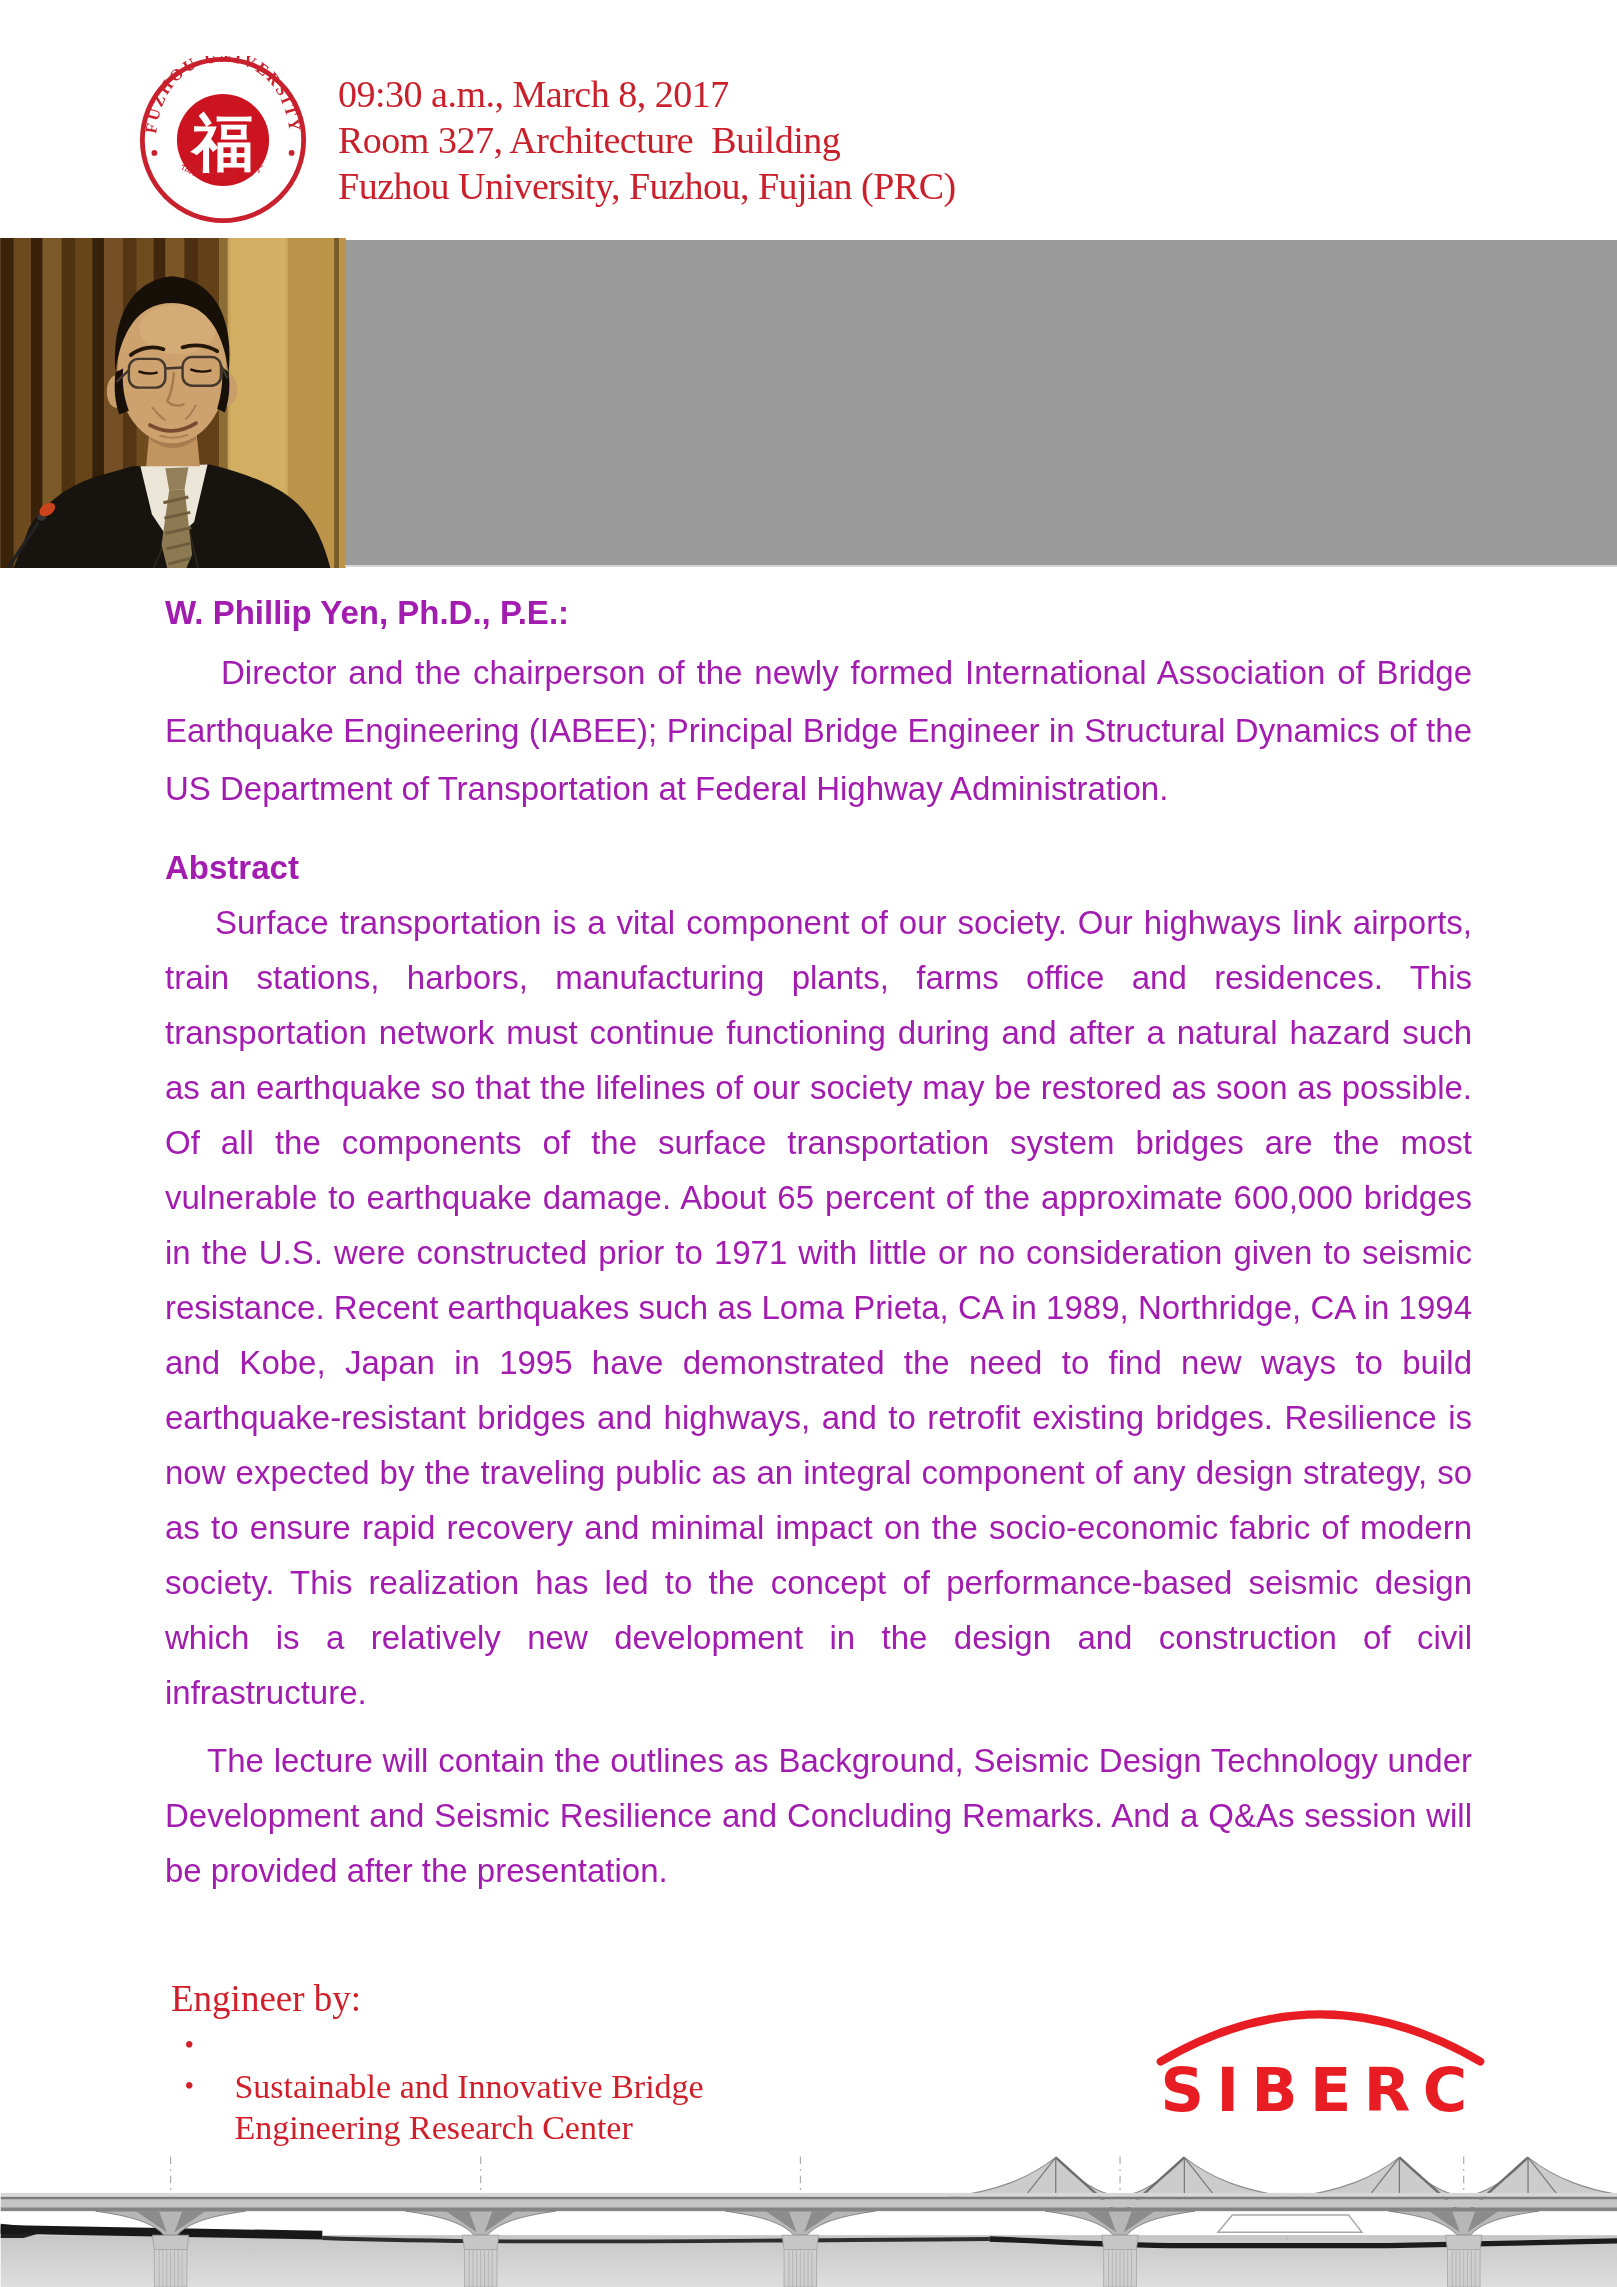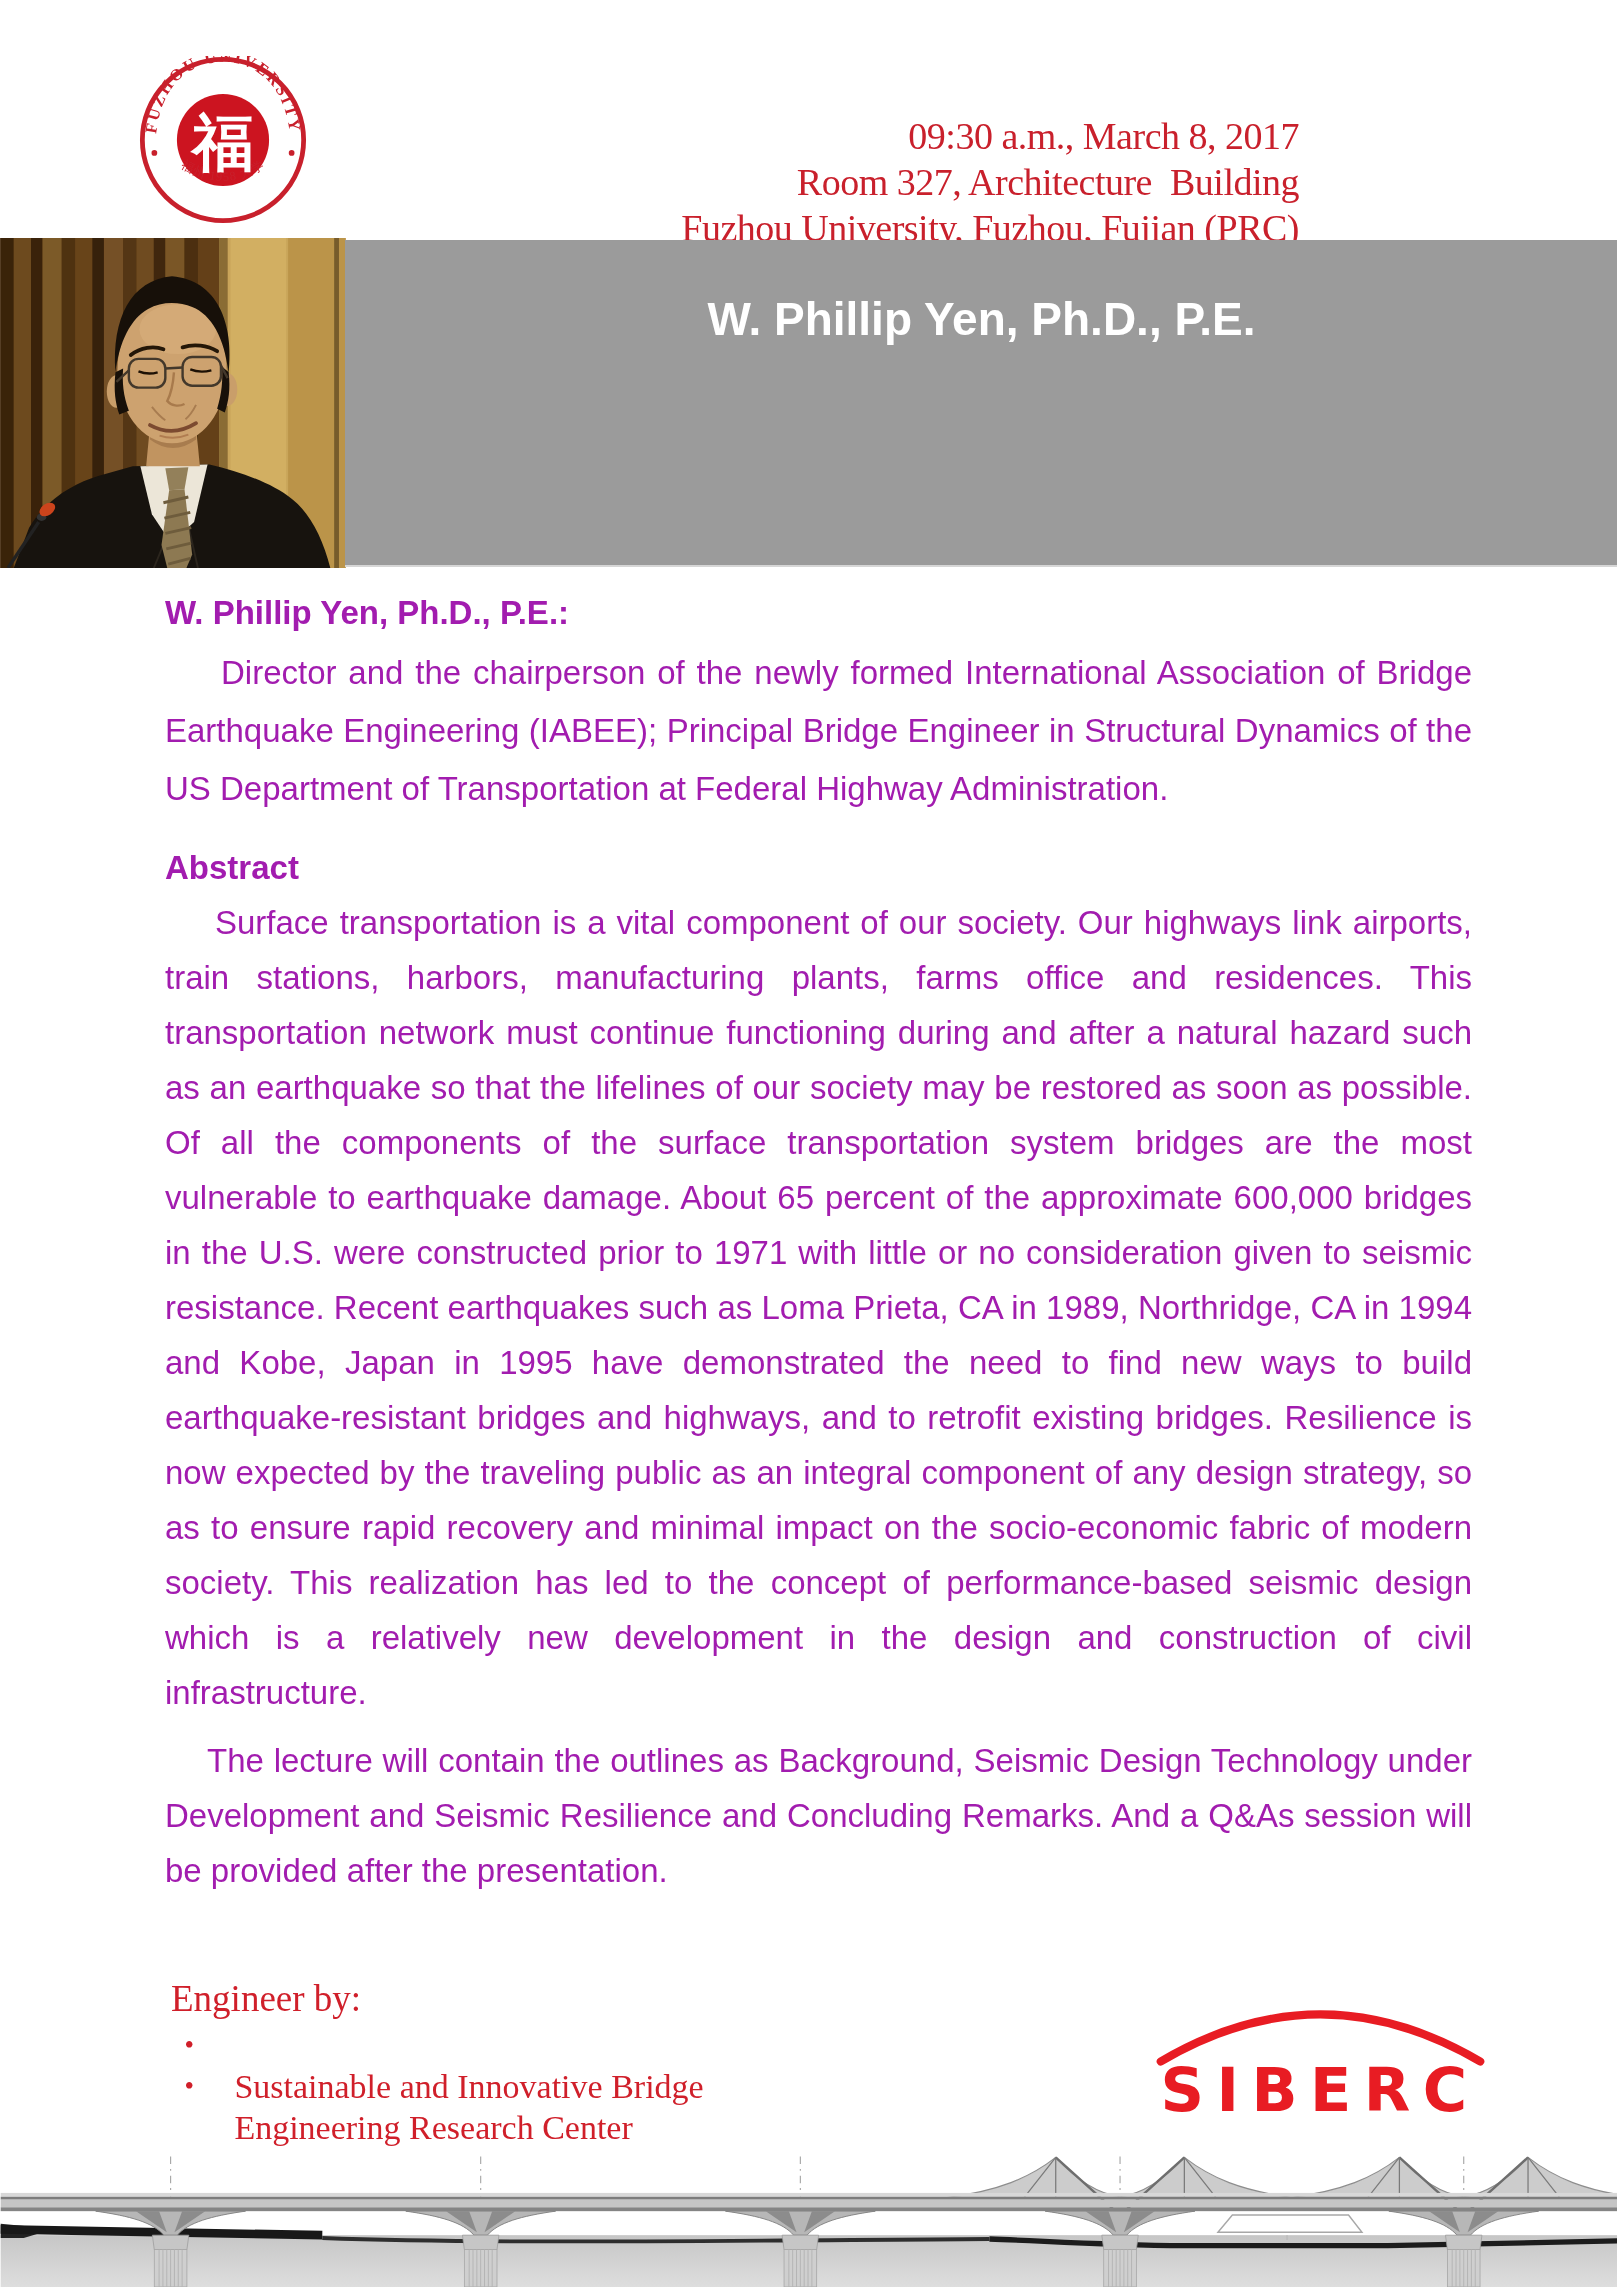--- a/index.html
+++ b/index.html
@@ -1,23 +1,23 @@
 <!DOCTYPE html>
 <html><head>
 <meta charset="utf-8">
 <style>
   html,body{margin:0;padding:0;background:#e8e8e8;}
   .page{position:relative;width:1618px;height:2287px;background:#ffffff;overflow:hidden;
         font-family:"Liberation Sans",sans-serif;}
 
   
   .logo{position:absolute;left:139px;top:56px;width:168px;height:168px;}
-  .header-text{position:absolute;left:338px;top:71px;width:961px;text-align:right;
+  .header-text{position:absolute;left:338px;top:71px;width:961px;text-align:left;
                font-family:"Liberation Serif",serif;color:#c9202c;font-size:38px;line-height:46px;
-               letter-spacing:-0.5px;margin-top:42px;}
+               letter-spacing:-0.5px;}
   .header-line{white-space:pre-wrap;}
 
   
   .banner-gray{position:absolute;left:345px;top:240px;right:0;height:325px;background:#9b9b9b;
                border-bottom:2.9px solid #d6d6d6;text-align:center;color:#ffffff;}
   .banner-title{margin-top:86px;font-size:52px;font-weight:bold;letter-spacing:0.5px;}
   .banner-subtitle{margin-top:52px;font-size:46px;font-weight:bold;}
   .photo{position:absolute;left:0;top:238px;width:346px;height:330px;}
 
   
@@ -122,21 +122,20 @@
       <path d="M166 206 Q181 211 196 205" stroke="#b07c50" stroke-width="2" fill="none"></path>
     </g>
     <g>
       <path d="M8 344 L40 296" stroke="#222222" stroke-width="3.5"></path>
       <ellipse cx="43" cy="291" rx="5" ry="4" fill="#333333"></ellipse>
       <ellipse cx="49" cy="283" rx="9" ry="6" fill="#cc441c" transform="rotate(-35 49 283)"></ellipse>
     </g>
   </svg>
 
   <div class="banner-gray">
-    <div class="banner-subtitle">W. Phillip Yen, Ph.D., P.E.</div>
   </div>
 
   <div class="content">
     <div class="bio-heading">W. Phillip Yen, Ph.D., P.E.:</div>
     <div class="bio-text">Director and the chairperson of the newly formed International Association of Bridge Earthquake Engineering (IABEE); Principal Bridge Engineer in Structural Dynamics of the US Department of Transportation at Federal Highway Administration.</div>
     <div class="abstract-heading">Abstract</div>
     <div class="abstract-p1">Surface transportation is a vital component of our society. Our highways link airports, train stations, harbors, manufacturing plants, farms office and residences. This transportation network must continue functioning during and after a natural hazard such as an earthquake so that the lifelines of our society may be restored as soon as possible. Of all the components of the surface transportation system bridges are the most vulnerable to earthquake damage. About 65 percent of the approximate 600,000 bridges in the U.S. were constructed prior to 1971 with little or no consideration given to seismic resistance. Recent earthquakes such as Loma Prieta, CA in 1989, Northridge, CA in 1994 and Kobe, Japan in 1995 have demonstrated the need to find new ways to build earthquake-resistant bridges and highways, and to retrofit existing bridges.  Resilience is now expected by the traveling public as an integral component of any design strategy, so as to ensure rapid recovery and minimal impact on the socio-economic fabric of modern society. This realization has led to the concept of performance-based seismic design which is a relatively new development in the design and construction of civil infrastructure.</div>
     <div class="abstract-p2">The lecture will contain the outlines as Background, Seismic Design Technology under Development and Seismic Resilience and Concluding Remarks. And a Q&amp;As session will be provided after the presentation.</div>
   </div>
 

